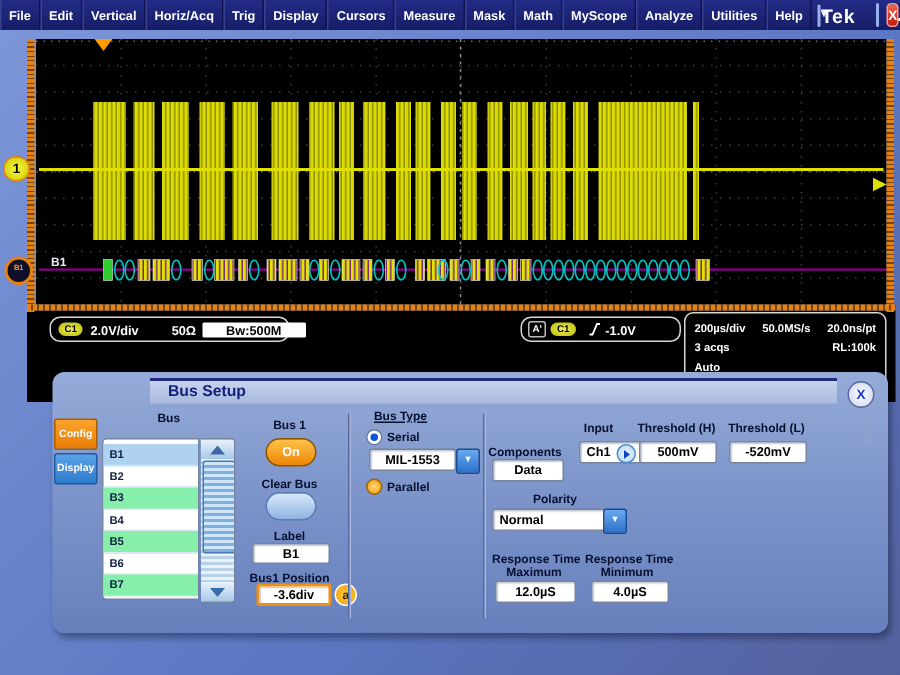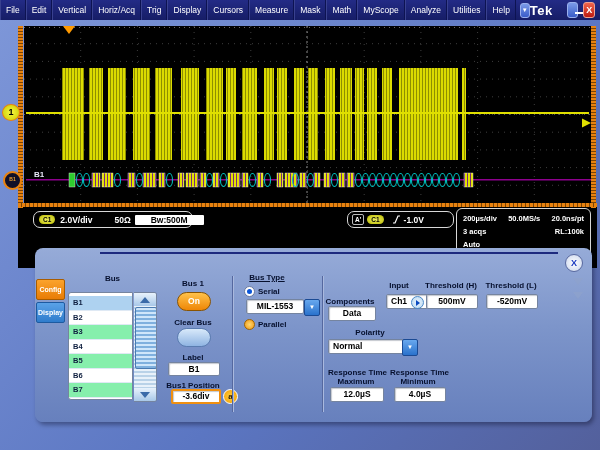--- a/index.html
+++ b/index.html
@@ -2,21 +2,21 @@
 <html><head>
 <meta charset="utf-8">
 <style>
   html,body{margin:0;padding:0;}
   body{width:600px;height:450px;overflow:hidden;background:#5f7ac4;font-family:"Liberation Sans",sans-serif;-webkit-font-smoothing:antialiased;}
   .app{position:relative;width:600px;height:450px;}
 
   
   .menubar{position:absolute;left:0;top:0;width:600px;height:20px;background:linear-gradient(#232b86,#161d66);display:flex;align-items:center;z-index:5;}
   .menu-items{display:flex;height:100%;}
-  .menu-item{color:#fff;font-size:8.5px;font-weight:normal;padding:0 5px;display:flex;align-items:center;border-right:1px solid #0d1352;border-left:1px solid #39418f;white-space:nowrap;}
+  .menu-item{color:#fff;font-size:8.5px;font-weight:bold;padding:0 5px;display:flex;align-items:center;border-right:1px solid #0d1352;border-left:1px solid #39418f;white-space:nowrap;}
   .menu-chip{width:20px;height:13px;margin-left:4px;background:linear-gradient(#7b9ae8,#3a5cc8);border:1px solid #9ab0ee;border-radius:3px;position:relative;}
   .menu-chip::before{content:"▼";position:absolute;inset:0;color:#fff;font-size:6px;line-height:13px;text-align:center;}
   .spacer{flex:1;}
   .tek{color:#fff;font-weight:bold;font-size:13px;letter-spacing:.5px;margin-right:14px;}
   .winbtn{width:25px;height:14px;border-radius:3px;margin-right:5px;position:relative;}
   .winbtn.min{background:linear-gradient(#7b9ae8,#3a5cc8);border:1px solid #9ab0ee;}
   .minbar{position:absolute;left:7px;bottom:3px;width:10px;height:2px;background:#fff;}
   .winbtn.close{background:linear-gradient(#f2664c,#bc1a12);border:1px solid #f0a090;color:#fff;font-size:9px;font-weight:bold;text-align:center;line-height:14px;}
 
   
@@ -251,20 +251,21 @@
         <span>RL:100k</span>
       </div>
       <div class="row">
           <span>Auto</span>
         </div>
     </div>
   </div>
 
   <div class="dialog">
     <div class="dlg-topline"></div>
+    <div class="dlg-title">Bus Setup</div>
     <div class="dlgclose">X</div>
     <div class="chev" style="top:30px;"></div>
     <div class="chev" style="top:44px;"></div>
 
     <div class="tab config">Config</div>
     <div class="tab display">Display</div>
 
     <div class="lbl" style="left:40px;top:26px;width:75px;">Bus</div>
     <div class="buslist" id="bus-list">
         <div class="busrow sel">B1</div>

